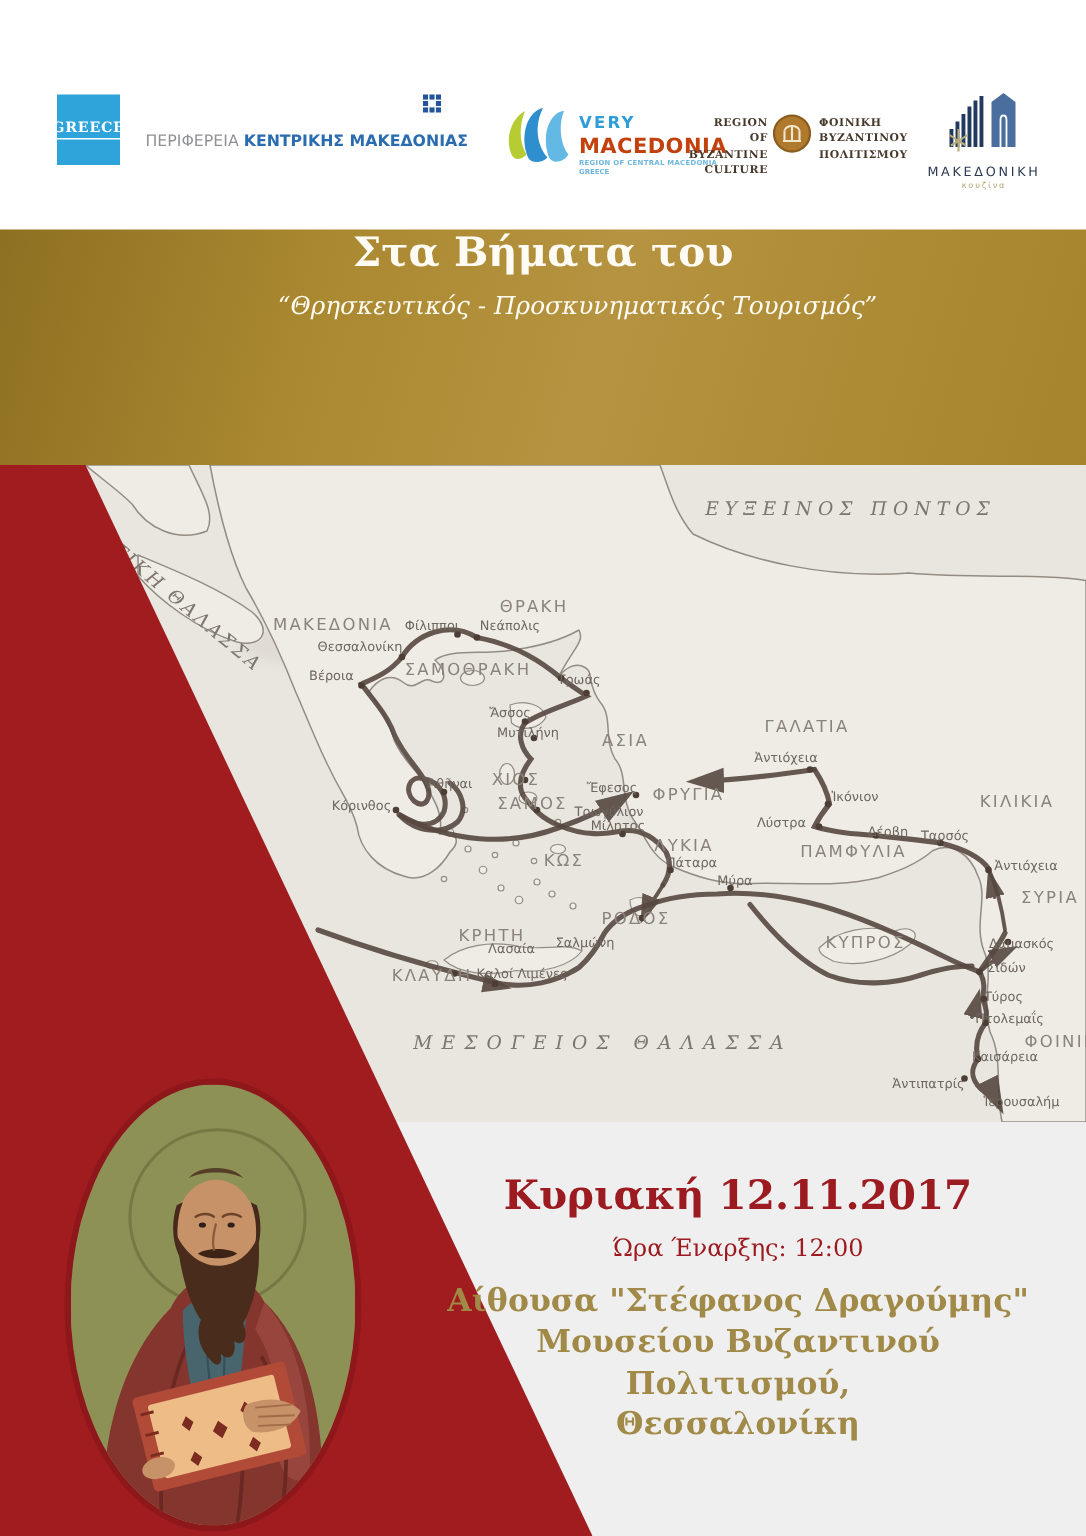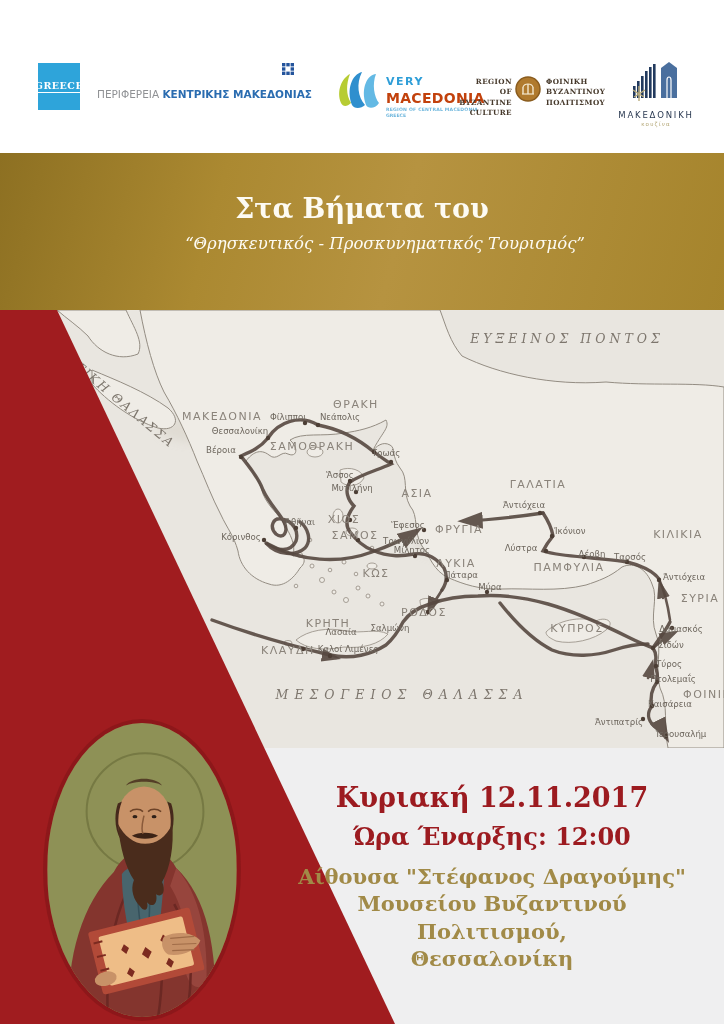--- a/index.html
+++ b/index.html
@@ -25,21 +25,21 @@
   #museum-gr{position:absolute;left:78px;top:5px;text-align:left;font-size:7.2px;font-weight:bold;line-height:1.45;letter-spacing:.4px;}
   #museum-emblem{position:absolute;left:47px;top:4px;}
   #mak-logo{position:absolute;left:612px;top:56px;width:88px;text-align:center;}
   #mak-name{font-size:8.5px;letter-spacing:1.8px;color:#2b3a52;margin-top:4px;}
   #mak-sub{font-size:5.5px;letter-spacing:1.2px;color:#b5a878;margin-top:1px;}
 
   
   #banner{position:absolute;left:0;top:153px;width:724px;height:157px;
     background:linear-gradient(105deg,#8d7022 0%,#ab8931 30%,#b69340 55%,#a5842c 100%);
     text-align:center;color:#fdfbf3;font-family:"DejaVu Serif",serif;}
-  #banner-l1{margin-top:40px;font-size:27px;font-weight:bold;}
+  #banner-l1{font-size:27px;font-weight:bold;}
   #banner-l2{margin-top:2px;font-size:30px;font-weight:bold;letter-spacing:1px;}
   #banner-sub{margin-top:10px;font-size:16.5px;font-style:italic;margin-left:46px;}
 
   
   #map-wrap{position:absolute;left:0;top:310px;width:724px;height:438px;z-index:1;}
   #map-svg{display:block;}
   .coast{fill:#efece6;stroke:#938c82;stroke-width:1;stroke-linejoin:round;}
   .islet{fill:#efece6;stroke:#938c82;stroke-width:.8;}
   .shade{fill:#d7d1c8;opacity:.5;}
   .route{fill:none;stroke:#564840;stroke-width:3.4;stroke-linecap:round;opacity:.9;}
@@ -49,21 +49,21 @@
   .city{font-family:"DejaVu Sans",sans-serif;font-size:8.6px;fill:#6e675e;text-anchor:middle;}
   .cdot{fill:#4c3e35;}
 
   
   #lower-bg{position:absolute;left:0;top:748px;width:724px;height:276px;background:#efeff0;z-index:0;}
   #red-wedge{position:absolute;left:0;top:310px;width:400px;height:714px;background:#a01c1f;
     clip-path:polygon(0 0,57px 0,395px 714px,0 714px);z-index:2;}
   #paul-icon{position:absolute;left:47px;top:723px;width:190px;height:294px;border-radius:50%;overflow:hidden;z-index:3;box-shadow:0 0 0 4px rgba(125,20,22,.55);}
   #event{position:absolute;left:280px;top:782px;width:424px;text-align:center;font-family:"DejaVu Serif",serif;z-index:2;}
   #event-date{color:#9c1b20;font-size:27px;font-weight:bold;}
-  #event-time{color:#9c1b20;font-size:24px;font-weight:bold;margin-top:9px;}
+  #event-time{color:#9c1b20;font-size:16px;font-weight:normal;margin-top:9px;}
   #event-venue{color:#a18a47;font-size:21px;font-weight:bold;line-height:1.3;margin-top:12px;}
 </style>
 </head>
 <body>
 
 <div id="poster">
 
   <div id="header">
 
     <div id="greece-logo">

